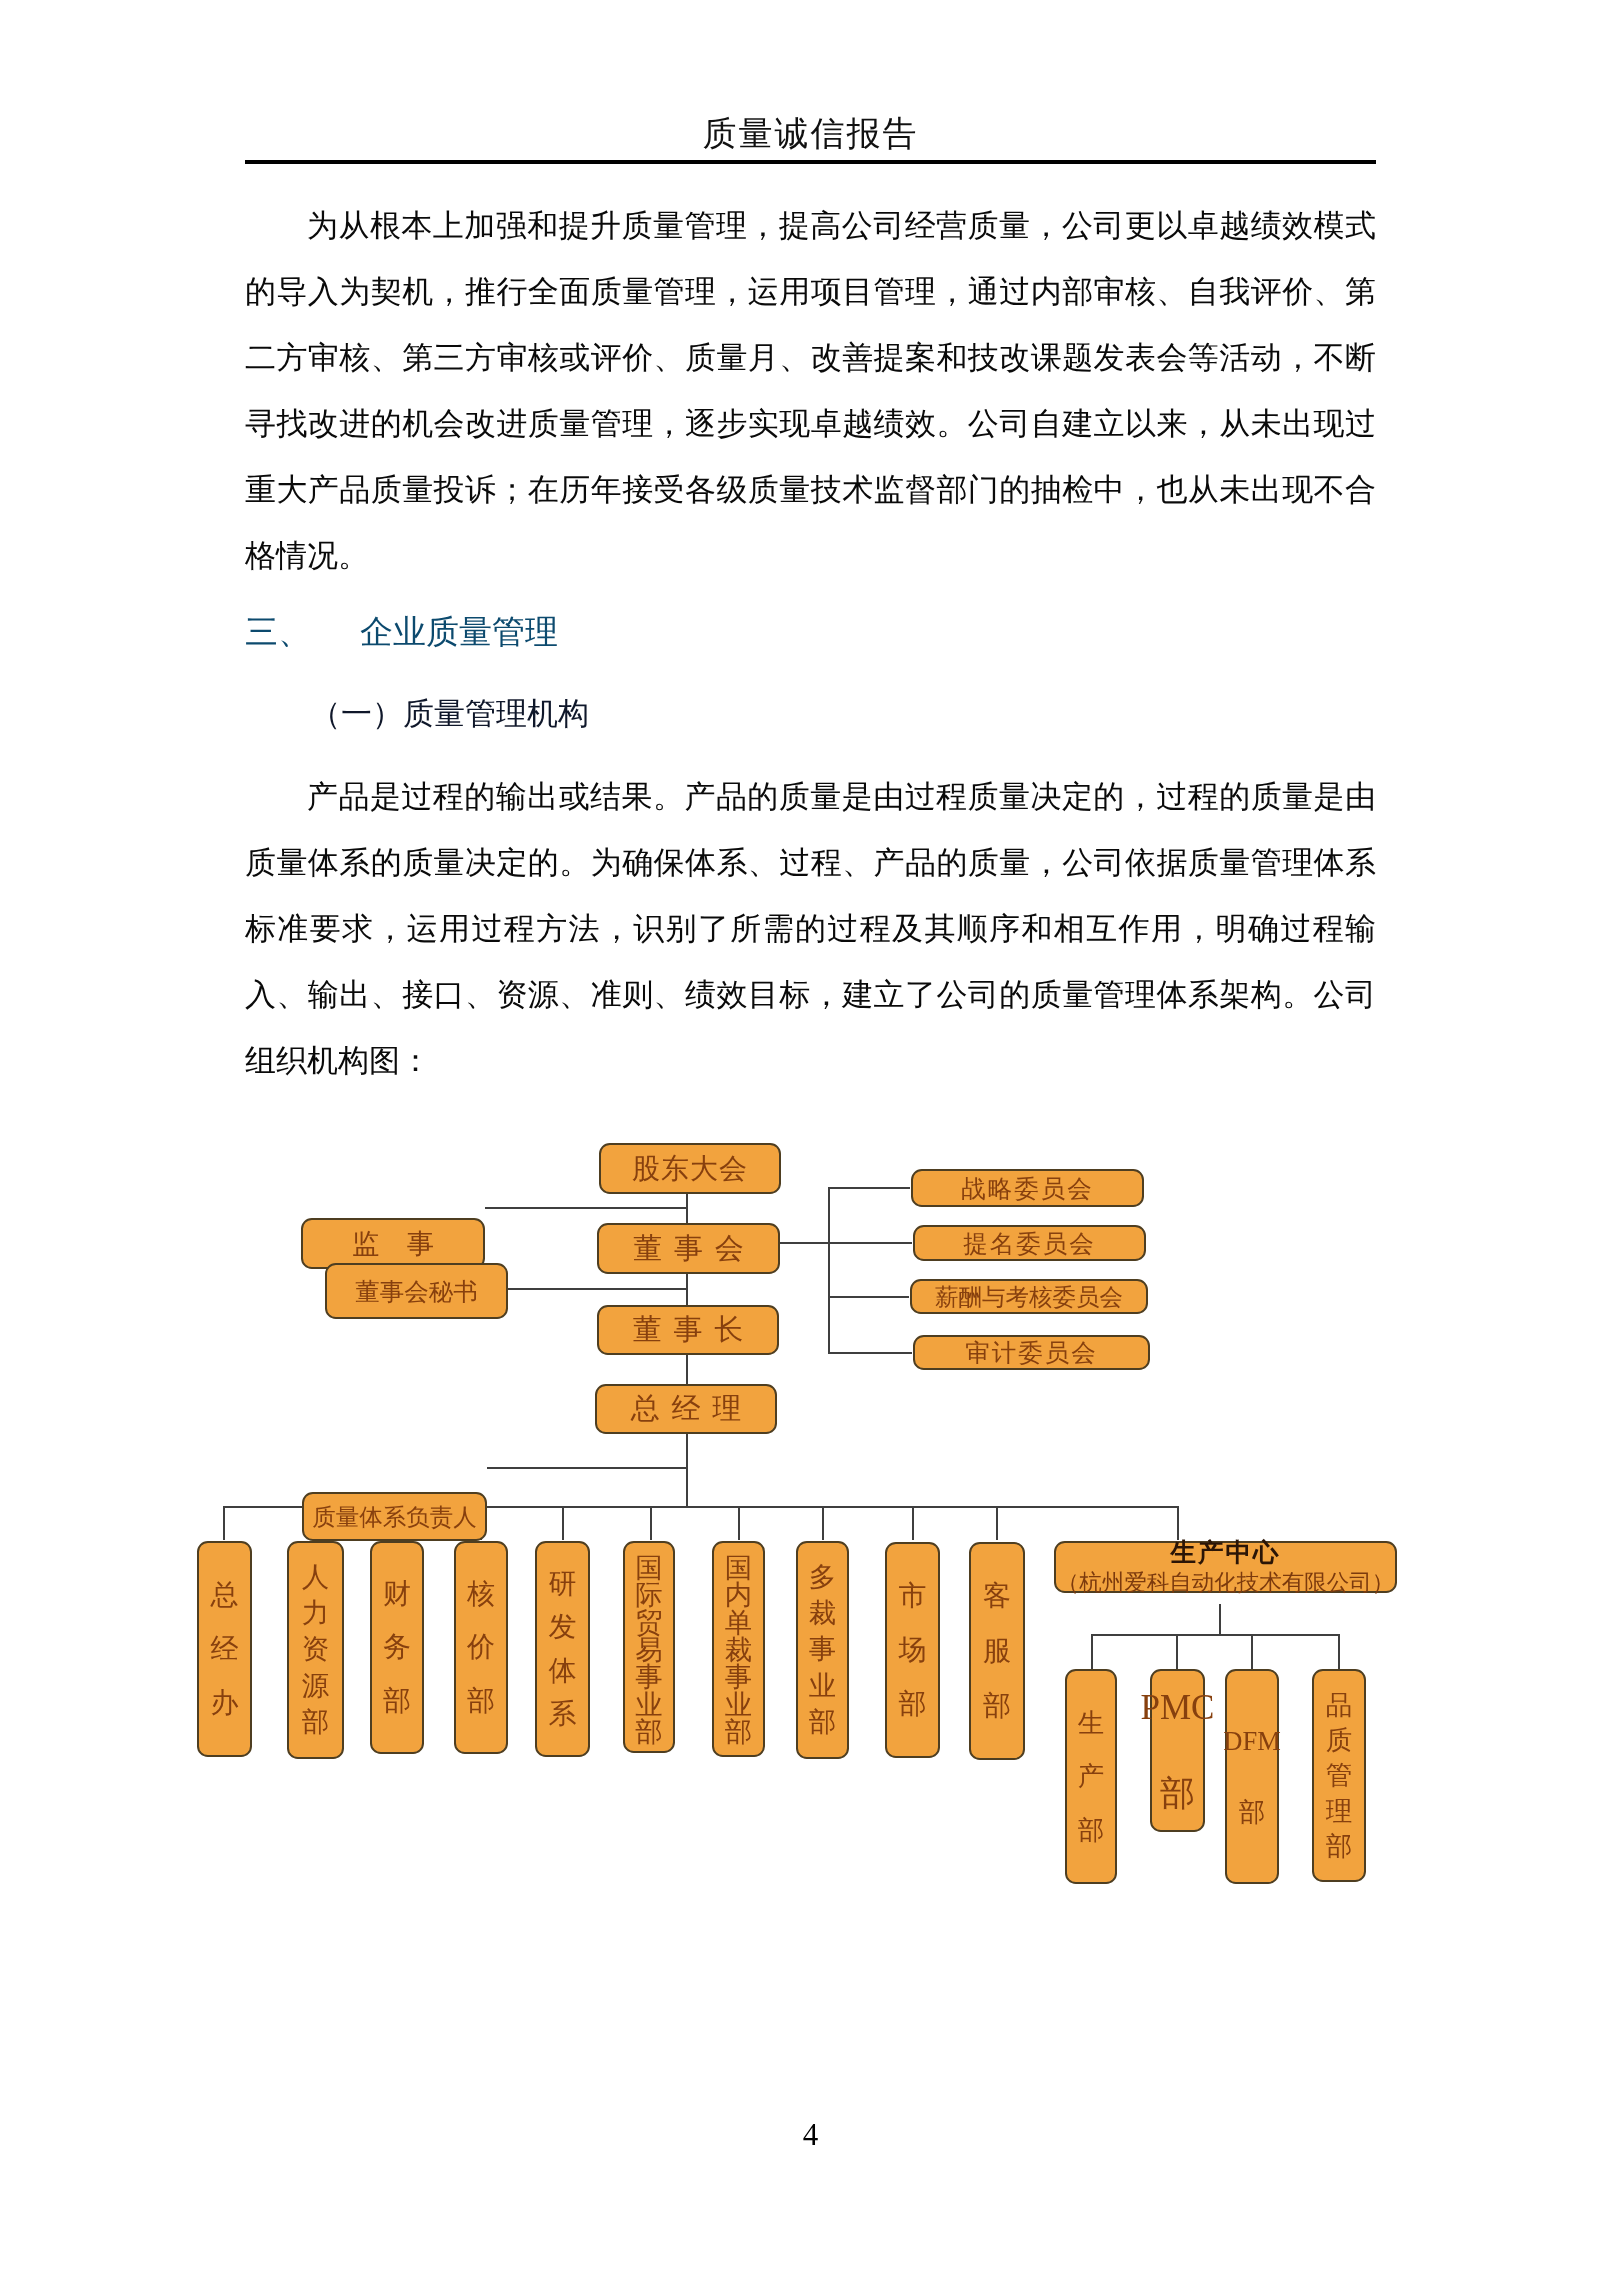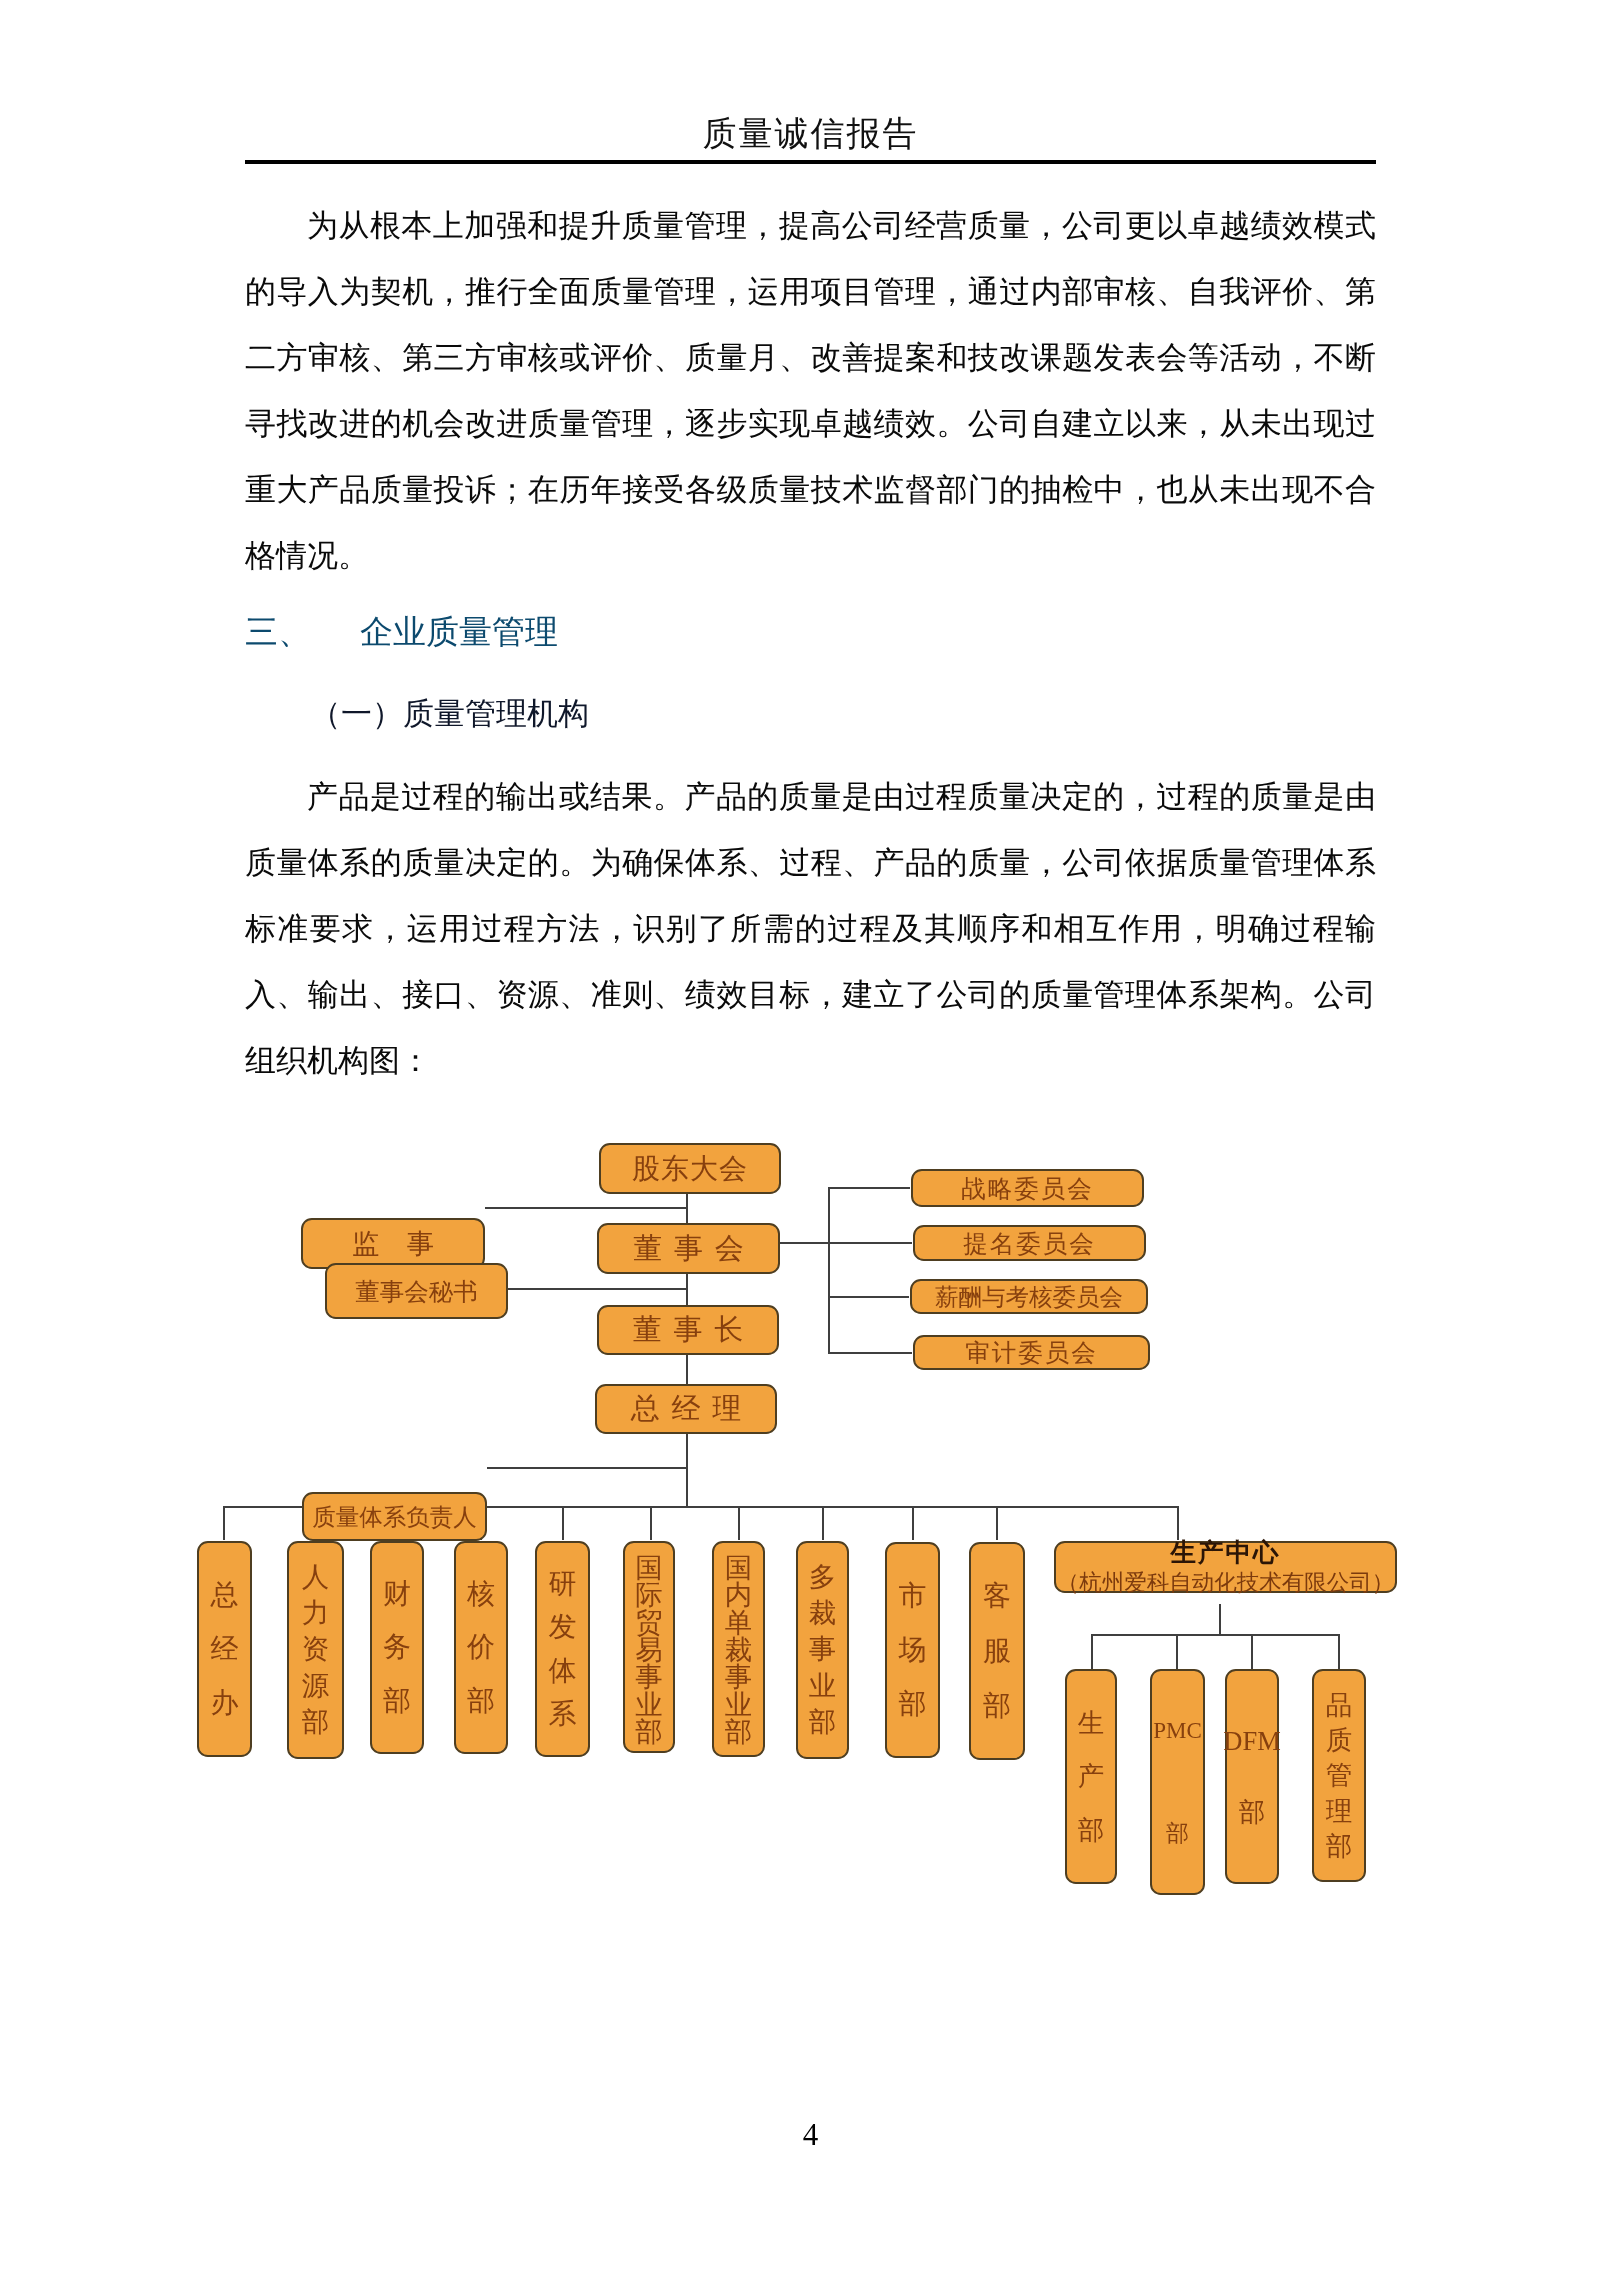--- a/index.html
+++ b/index.html
@@ -207,21 +207,21 @@
     <div class="obox pc-box" style="left:1054px;top:1541px;width:343px;height:52px;">
       <div class="pc-title">生产中心</div>
       <div class="pc-sub">（杭州爱科自动化技术有限公司）</div>
     </div>
 
     <div class="obox vbox" style="left:1065px;top:1669px;width:52px;height:215px;font-size:26.5px;">
         <span>生</span>
         <span>产</span>
         <span>部</span>
       </div>
-    <div class="obox vbox" style="left:1150px;top:1669px;width:55px;height:226px;font-size:23px;gap:44px;">
+    <div class="obox vbox" style="left:1150px;top:1669px;width:55px;height:163px;font-size:35px;gap:44px;">
         <span>PMC</span>
         <span>部</span>
       </div>
     <div class="obox vbox" style="left:1225px;top:1669px;width:54px;height:215px;font-size:26.5px;">
         <span>DFM</span>
         <span>部</span>
       </div>
     <div class="obox vbox" style="left:1312px;top:1669px;width:54px;height:213px;font-size:26.5px;">
         <span>品</span>
         <span>质</span>

